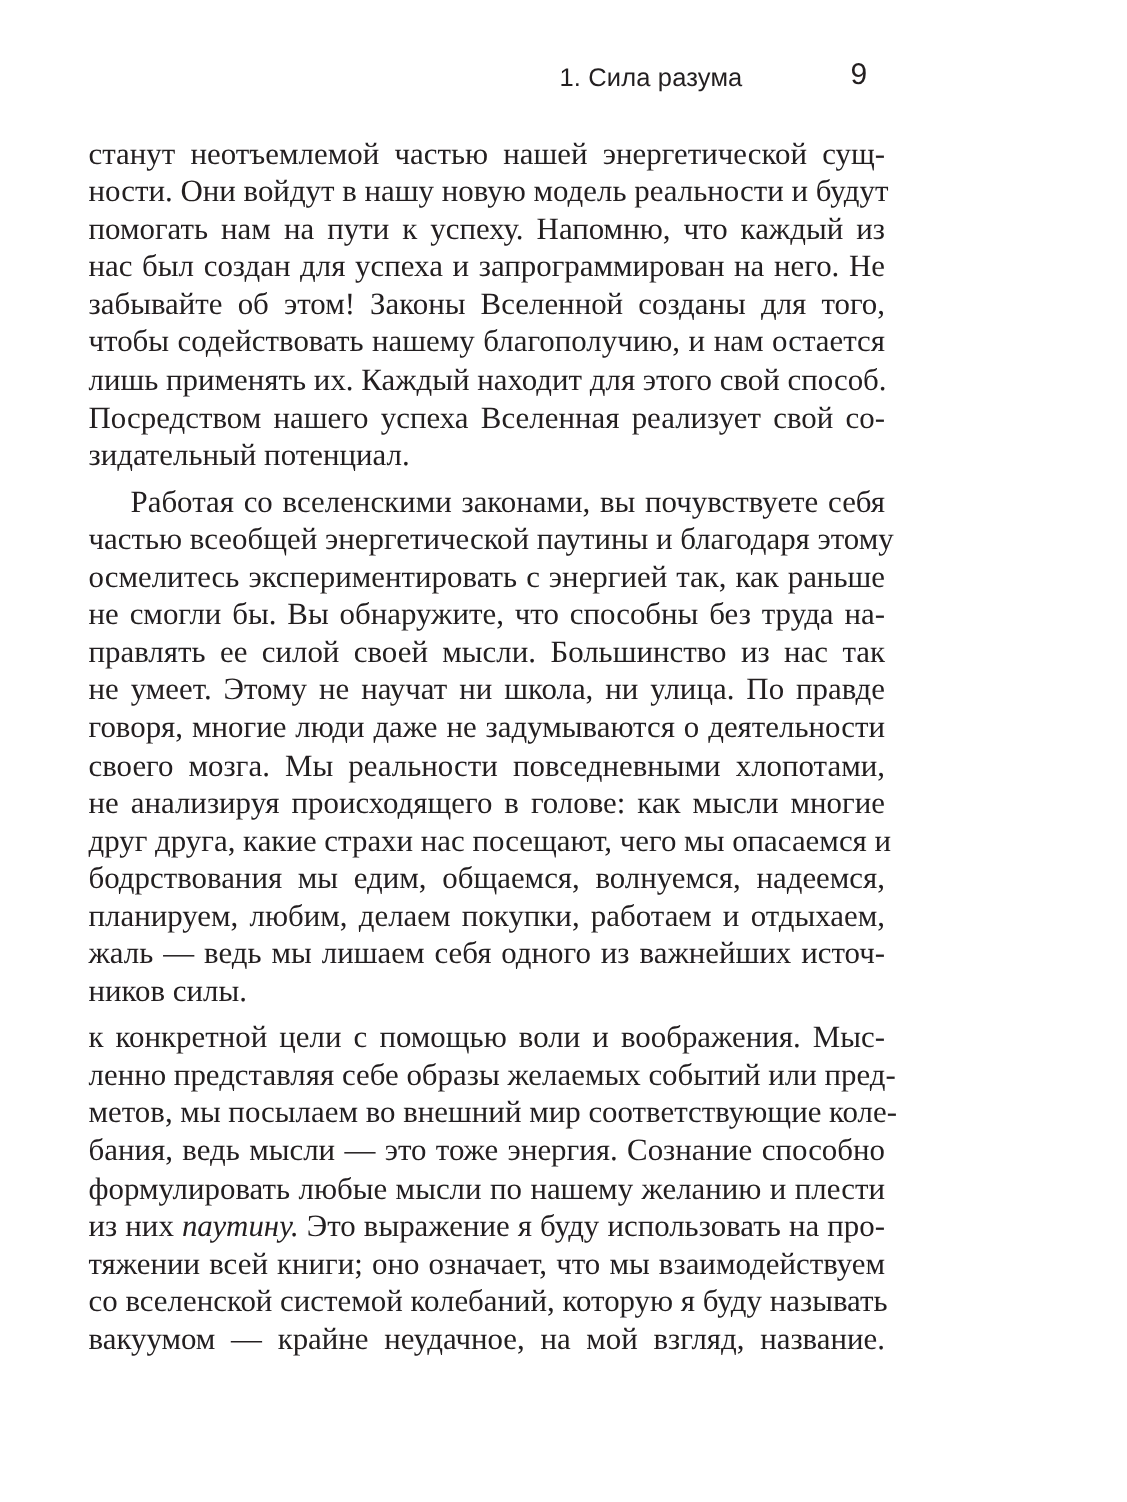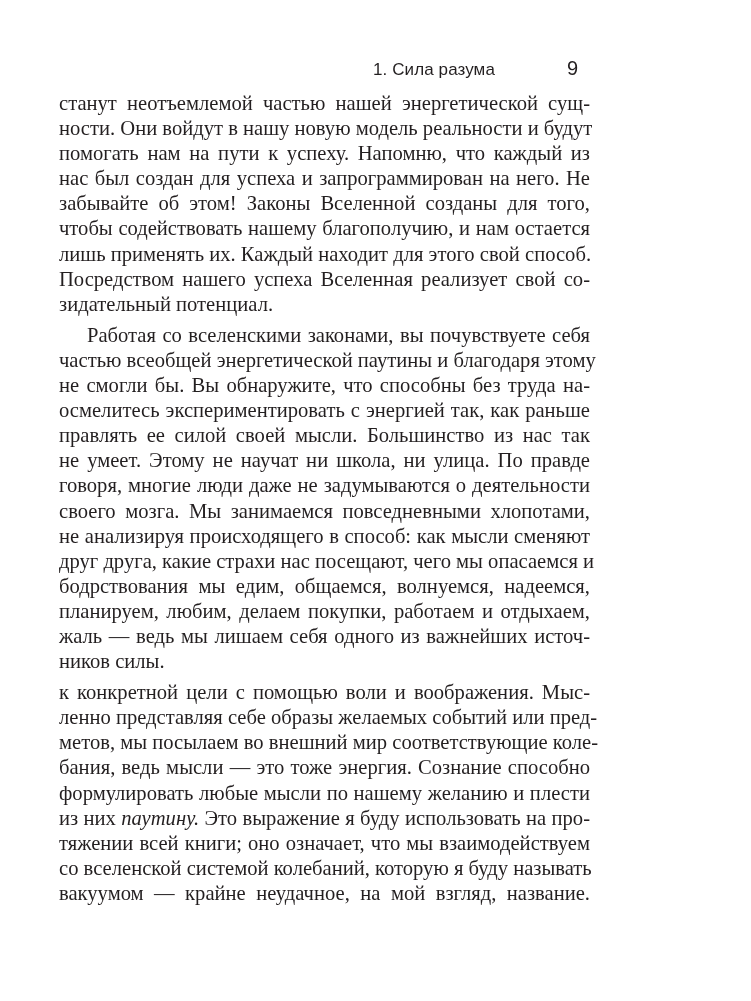--- a/index.html
+++ b/index.html
@@ -9,21 +9,21 @@
     }
     body {
       width: 751px;
       height: 1001px;
       position: relative;
       overflow: hidden;
       color: #231f20;
     }
     .running-head {
       position: absolute;
-      top: 58px;
+      top: 40px;
       left: 0;
       width: 751px;
       height: 24px;
       font-family: "Liberation Sans", "DejaVu Sans", sans-serif;
       font-size: 17px;
       color: #231f20;
     }
     .running-head .chapter {
       position: absolute;
       left: 373px;
@@ -80,27 +80,27 @@
     <span class="line">забывайте об этом! Законы Вселенной созданы для того,</span>
     <span class="line">чтобы содействовать нашему благополучию, и нам остается</span>
     <span class="line">лишь применять их. Каждый находит для этого свой способ.</span>
     <span class="line">Посредством нашего успеха Вселенная реализует свой со-</span>
     <span class="line last">зидательный потенциал.</span>
   </div>
 
   <div class="para">
     <span class="line indent">Работая со вселенскими законами, вы почувствуете себя</span>
     <span class="line">частью всеобщей энергетической паутины и благодаря этому</span>
+    <span class="line">осмелитесь экспериментировать с энергией так, как раньше</span>
     <span class="line">не смогли бы. Вы обнаружите, что способны без труда на-</span>
-    <span class="line">осмелитесь экспериментировать с энергией так, как раньше</span>
     <span class="line">правлять ее силой своей мысли. Большинство из нас так</span>
     <span class="line">не умеет. Этому не научат ни школа, ни улица. По правде</span>
     <span class="line">говоря, многие люди даже не задумываются о деятельности</span>
-    <span class="line">своего мозга. Мы занимаемся повседневными хлопотами,</span>
-    <span class="line">не анализируя происходящего в способ: как мысли сменяют</span>
+    <span class="line">своего мозга. Мы реальности повседневными хлопотами,</span>
+    <span class="line">не анализируя происходящего в голове: как мысли многие</span>
     <span class="line">друг друга, какие страхи нас посещают, чего мы опасаемся и</span>
     <span class="line">бодрствования мы едим, общаемся, волнуемся, надеемся,</span>
     <span class="line">планируем, любим, делаем покупки, работаем и отдыхаем,</span>
     <span class="line">жаль — ведь мы лишаем себя одного из важнейших источ-</span>
     <span class="line last">ников силы.</span>
   </div>
 
   <div class="para">
     <span class="line">к конкретной цели с помощью воли и воображения. Мыс-</span>
     <span class="line">ленно представляя себе образы желаемых событий или пред-</span>

